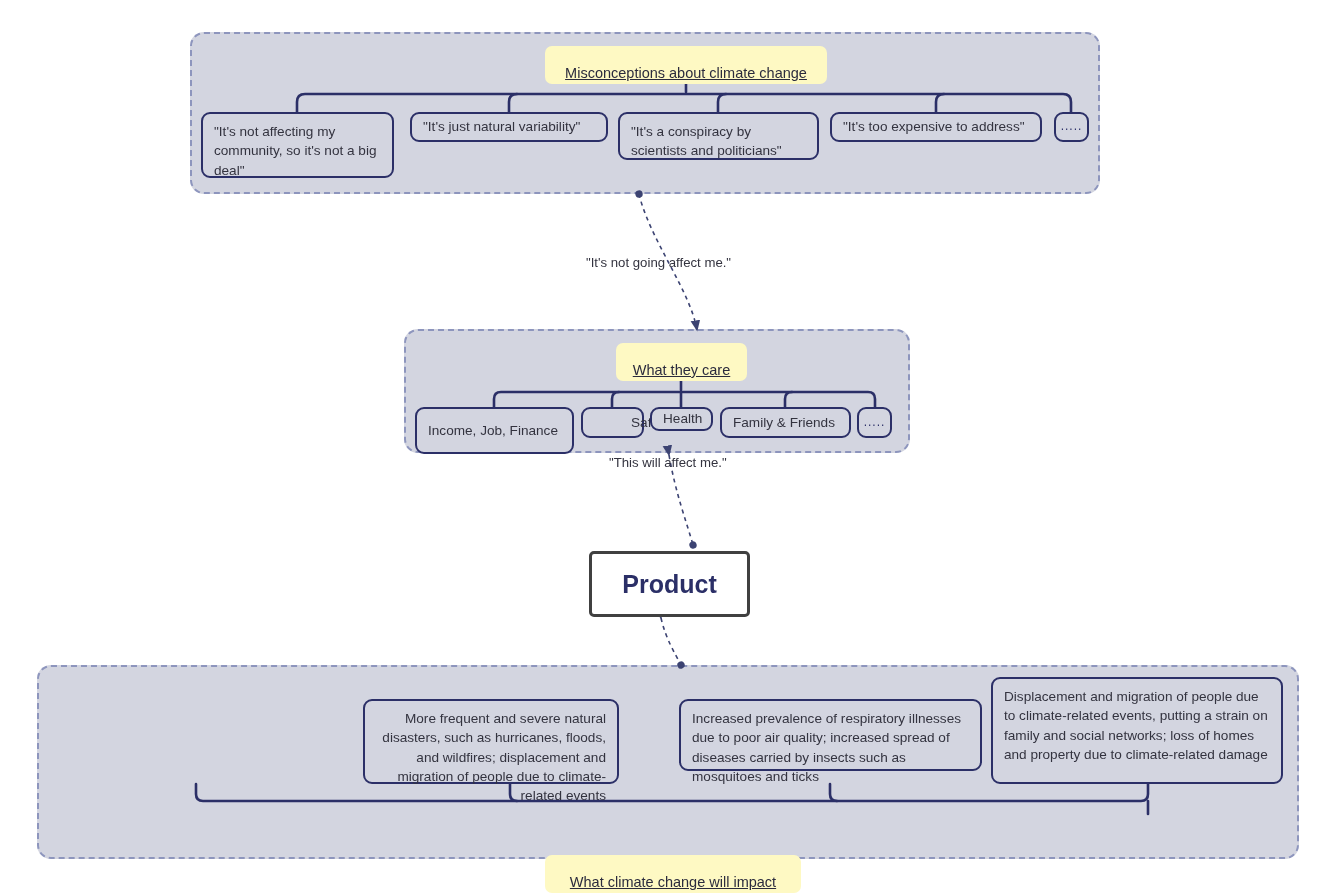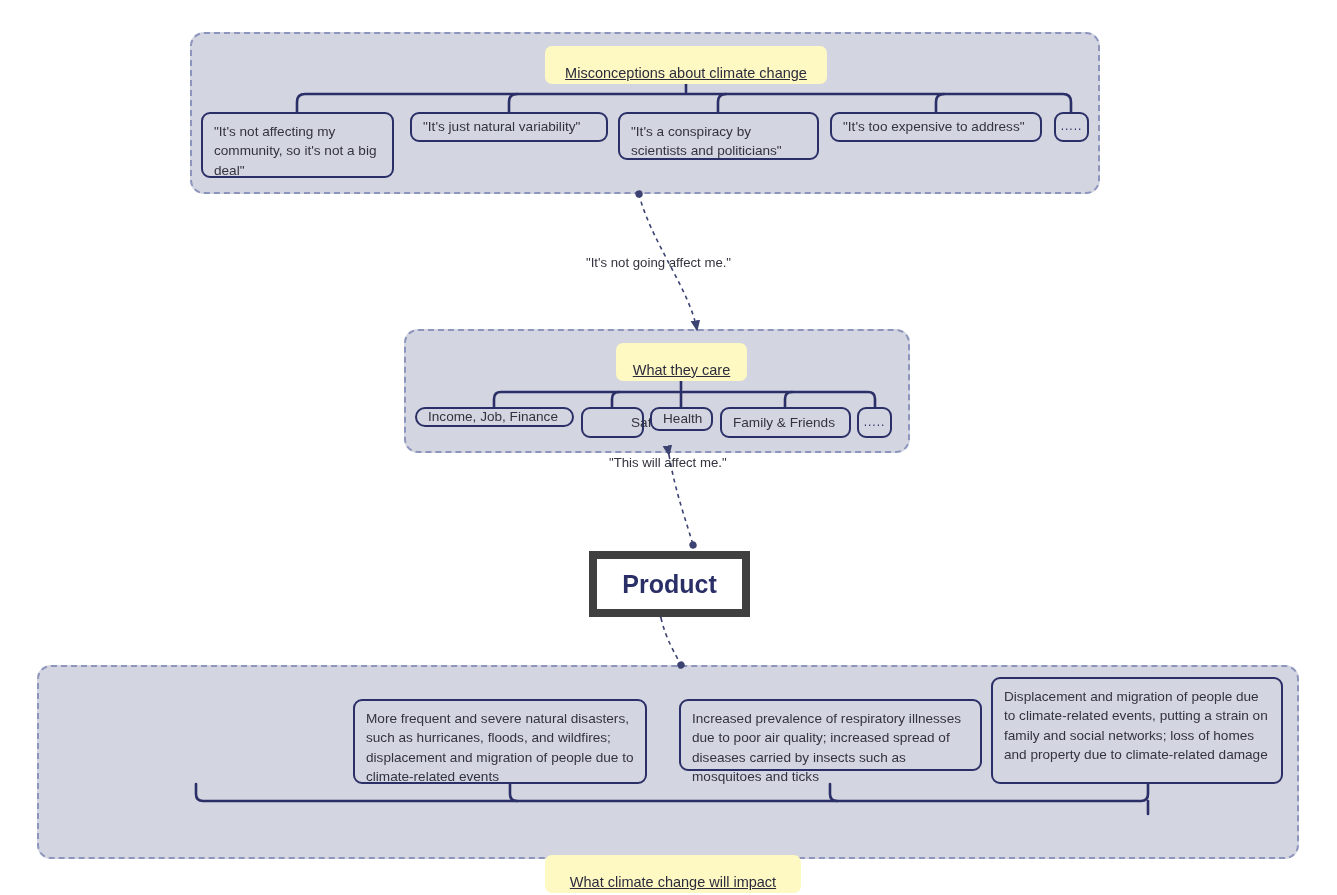--- a/index.html
+++ b/index.html
@@ -67,22 +67,22 @@
     align-items: center;
     justify-content: center;
     font-size: 12px;
     letter-spacing: 1px;
     color: #2b2f67;
     padding: 6px 4px;
   }
   .product-box {
     position: absolute;
     background: #ffffff;
-    border: 8px solid #404040;
-    border-radius: 0;
+    border: 3px solid #404040;
+    border-radius: 5px;
     display: flex;
     align-items: center;
     justify-content: center;
     color: #2b2f67;
     font-size: 25px;
     font-weight: bold;
     box-sizing: border-box;
   }
   .edge-label {
     position: absolute;
@@ -152,34 +152,34 @@
   <div class="node center" style="left:410px; top:112px; width:198px; height:30px;">"It's just natural variability"</div>
 
   <div class="node" style="left:618px; top:112px; width:201px; height:48px;">"It's a conspiracy by scientists and politicians"</div>
 
   <div class="node center" style="left:830px; top:112px; width:212px; height:30px;">"It's too expensive to address"</div>
 
   <div class="node ellipsis" style="left:1054px; top:112px; width:35px; height:30px;">.....</div>
 
   <div class="cluster-label" style="left:616px; top:343px; width:131px; height:16px; text-align:center;">What they care</div>
 
-  <div class="node center" style="left:415px; top:407px; width:159px; height:20px;border-radius:14px;">Income, Job, Finance</div>
+  <div class="node center" style="left:415px; top:407px; width:159px; height:47px;">Income, Job, Finance</div>
 
   <div class="node center" style="left:581px; top:407px; width:63px; height:31px;padding-left:48px;">Safety</div>
 
   <div class="node center" style="left:650px; top:407px; width:63px; height:24px;">Health</div>
 
   <div class="node center" style="left:720px; top:407px; width:131px; height:31px;">Family &amp; Friends</div>
 
   <div class="node ellipsis" style="left:857px; top:407px; width:35px; height:31px;">.....</div>
 
   <div class="product-box" style="left:589px; top:551px; width:161px; height:66px;">Product</div>
 
 
-  <div class="node" style="left:353px; top:699px; width:294px; height:85px;">More frequent and severe natural disasters, such as hurricanes, floods, and wildfires; displacement and migration of people due to climate-related events</div>
+  <div class="node" style="left:363px; top:699px; width:256px; height:85px;text-align:right;">More frequent and severe natural disasters, such as hurricanes, floods, and wildfires; displacement and migration of people due to climate-related events</div>
 
   <div class="node" style="left:679px; top:699px; width:303px; height:72px;">Increased prevalence of respiratory illnesses due to poor air quality; increased spread of diseases carried by insects such as mosquitoes and ticks</div>
 
   <div class="node" style="left:991px; top:677px; width:292px; height:107px;">Displacement and migration of people due to climate-related events, putting a strain on family and social networks; loss of homes and property due to climate-related damage</div>
 
   <div class="cluster-label" style="left:545px; top:814px; width:256px; height:32px; text-align:center;margin-top:41px;">What climate change will impact</div>
 
   <div class="edge-label" style="left:586px; top:255px;">"It's not going affect me."</div>
 
   <div class="edge-label" style="left:609px; top:455px;">"This will affect me."</div>

